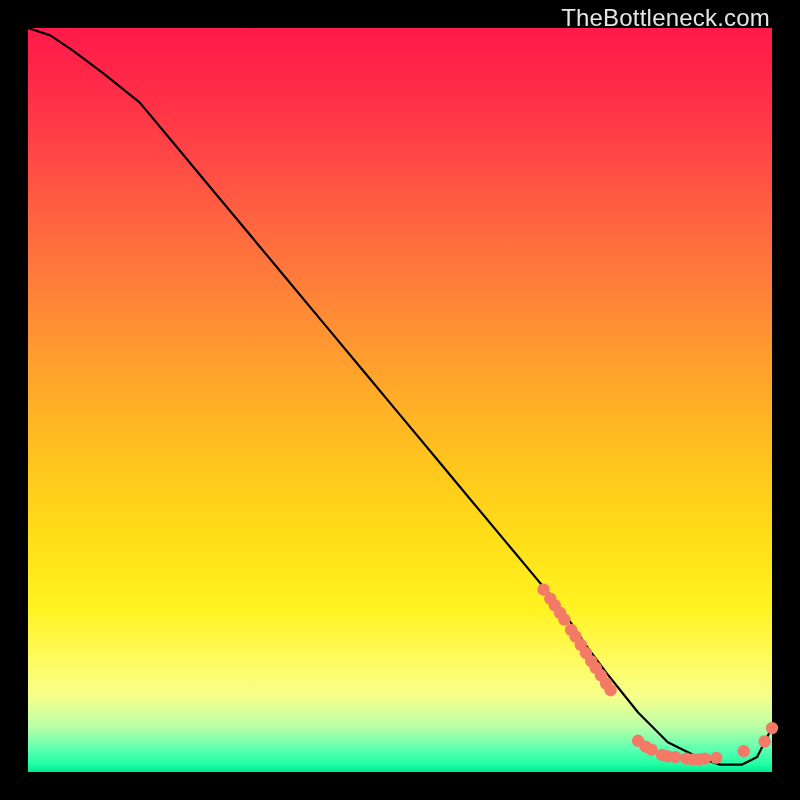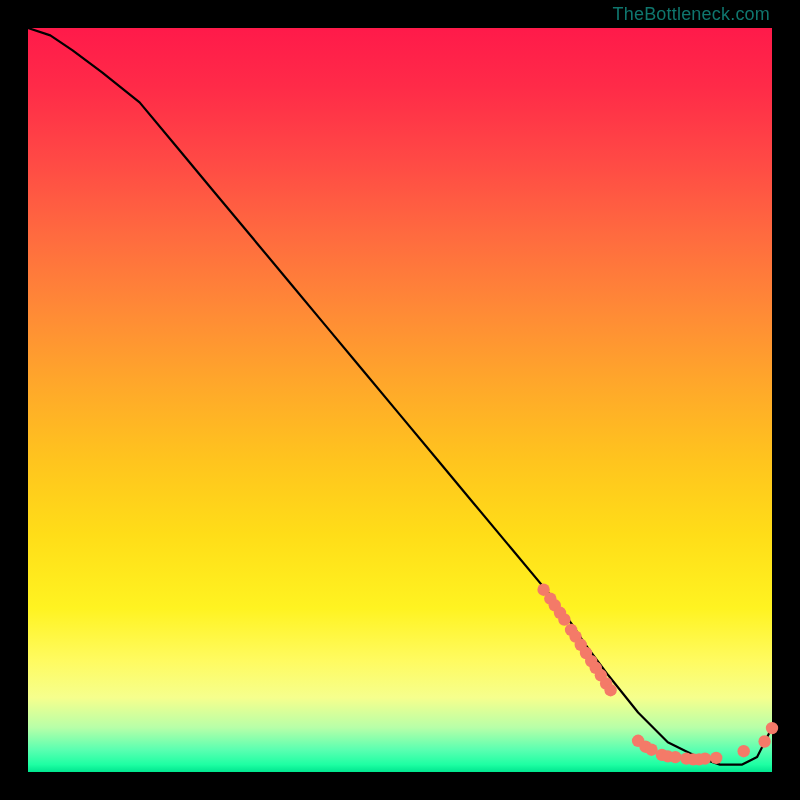--- a/index.html
+++ b/index.html
@@ -39,22 +39,22 @@
       #b8ffa8 94%,
       #5bffb1 97%,
       #1effa3 99%,
       #00e68f 100%
     );
   }
   .watermark {
     position: absolute;
     right: 30px;
     top: 4px;
-    color: #0f766e;
-    font-size: 18px;
+    color: #e5e5e5;
+    font-size: 24px;
     font-weight: 400;
     letter-spacing: 0.2px;
   }
   svg.curve {
     position: absolute;
     left: 0;
     top: 0;
     width: 744px;
     height: 744px;
     overflow: visible;

